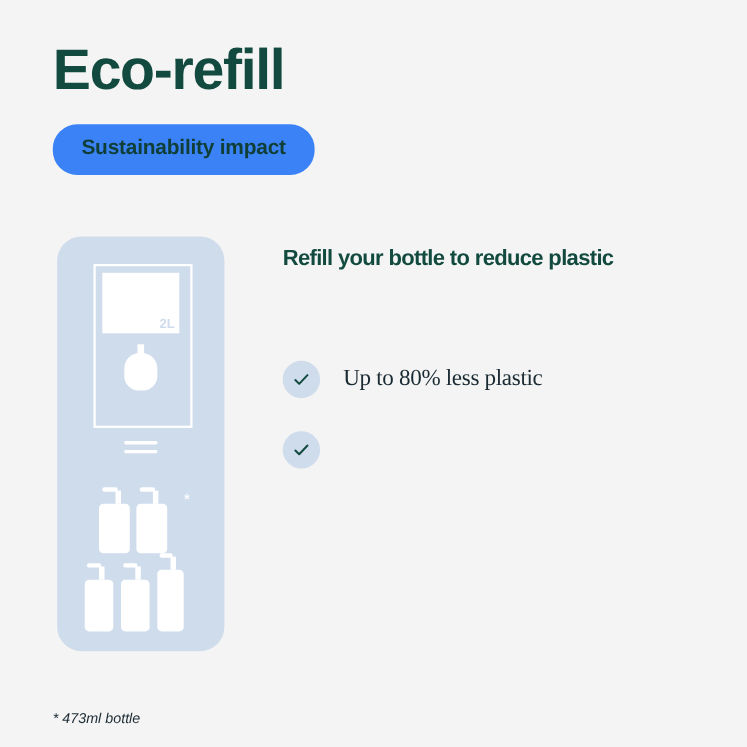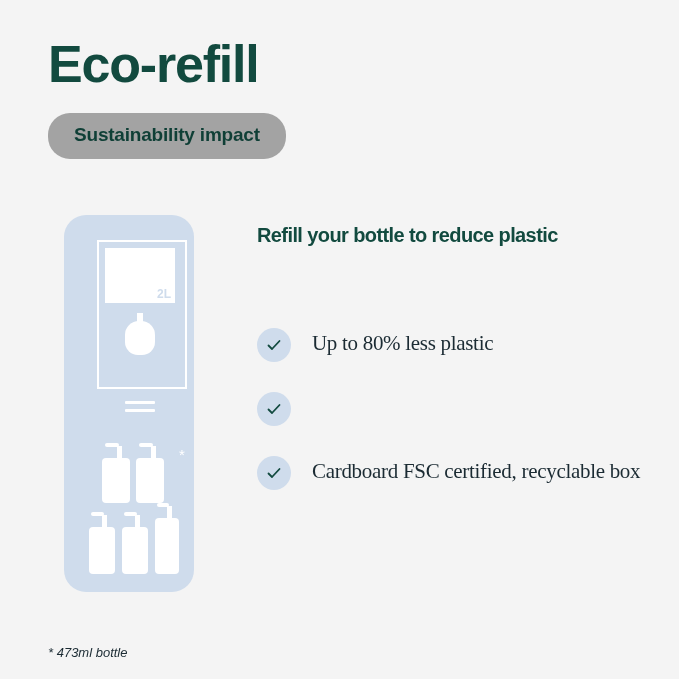--- a/index.html
+++ b/index.html
@@ -28,35 +28,35 @@
     font-size: 52px;
     line-height: 60px;
     font-weight: bold;
     color: #124a3f;
     letter-spacing: -1.2px;
   }
   .badge {
     position: absolute;
     left: 48px;
     top: 113px;
-    background: #a3a3a3;
+    background: #3b82f6;
     border-radius: 22px;
     padding: 11px 26px 13px 26px;
     font-size: 19px;
     font-weight: bold;
     color: #0f3f36;
     letter-spacing: -0.2px;
   }
 
   
   .panel {
     position: absolute;
-    left: 64px;
+    left: 52px;
     top: 215px;
-    width: 130px;
+    width: 152px;
     height: 377px;
     background: #cfdcec;
     border-radius: 22px;
     overflow: hidden;
   }
   .box-outline {
     position: absolute;
     left: 33px;
     top: 25px;
     width: 86px;
@@ -278,26 +278,18 @@
     </div>
 
     <div class="bullet">
       <span class="check-circle">
         <svg width="18" height="18" viewBox="0 0 18 18" aria-hidden="true">
           <polyline points="3.5,9.5 7,13 14.5,5" fill="none" stroke="#124a3f" stroke-width="1.8" stroke-linecap="round" stroke-linejoin="round"></polyline>
         </svg>
       </span>
     </div>
 
-    <div class="bullet">
-      <span class="check-circle">
-        <svg width="18" height="18" viewBox="0 0 18 18" aria-hidden="true">
-          <polyline points="3.5,9.5 7,13 14.5,5" fill="none" stroke="#124a3f" stroke-width="1.8" stroke-linecap="round" stroke-linejoin="round"></polyline>
-        </svg>
-      </span>
-      <span class="bullet-text">Cardboard FSC certified, recyclable box</span>
-    </div>
 
   </div>
 
   <div class="footnote">* 473ml bottle</div>
 
 </div>
 
 </body></html>

